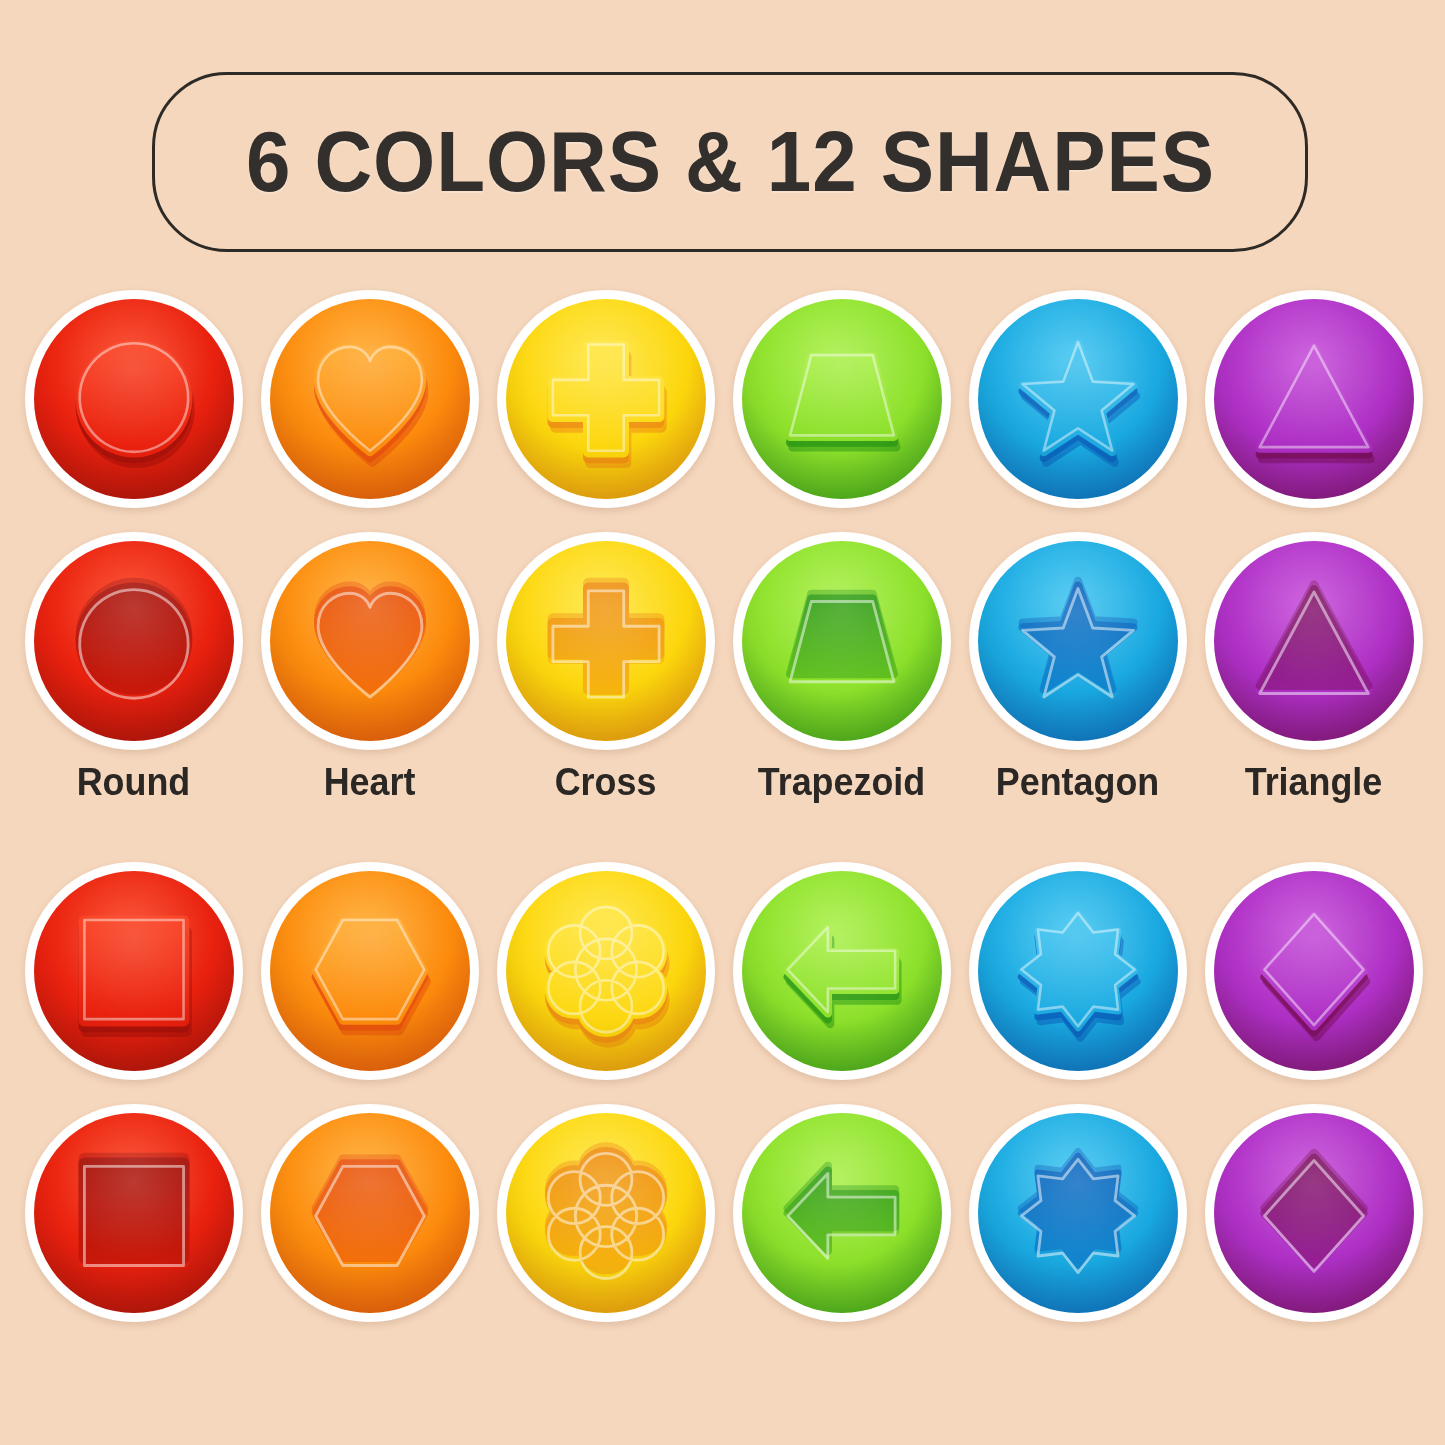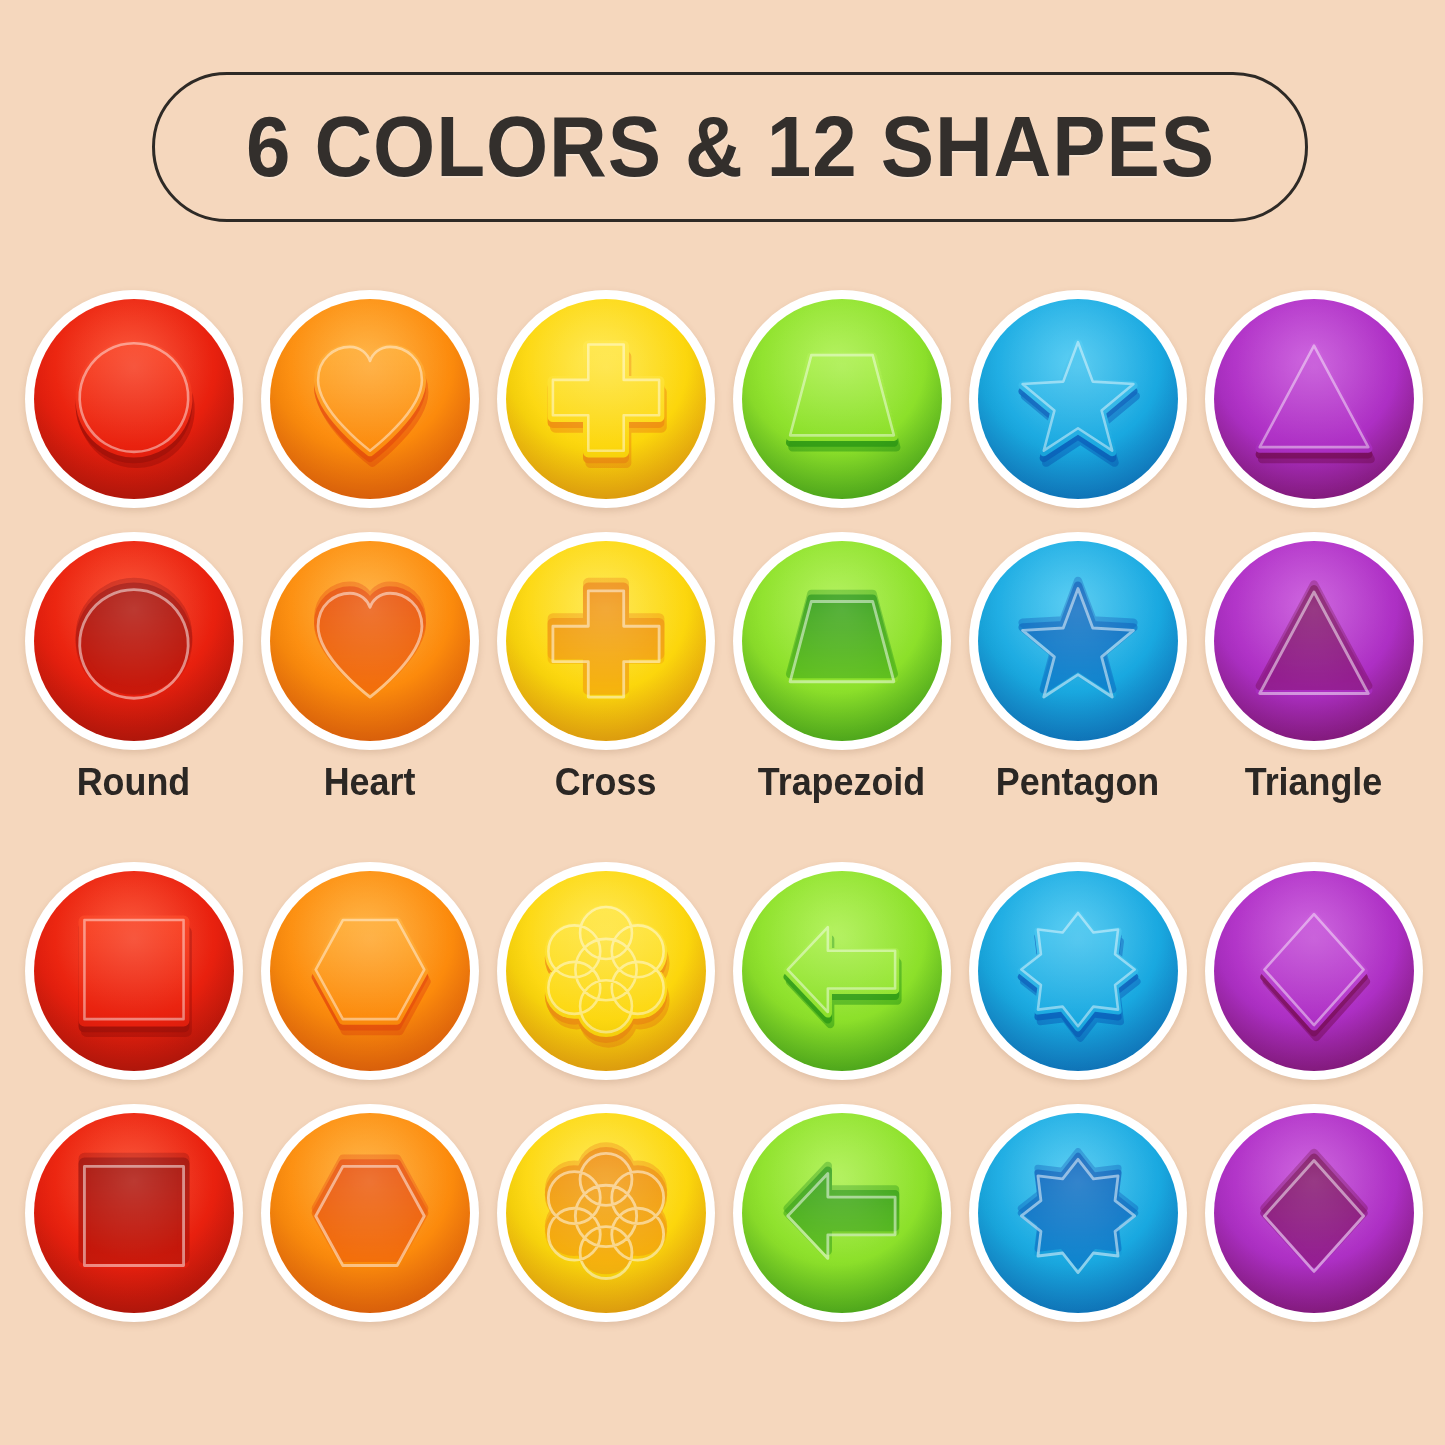--- a/index.html
+++ b/index.html
@@ -8,21 +8,21 @@
     background:#f5d7bd;
     font-family:"Liberation Sans", sans-serif;
     overflow:hidden;
     position:relative;
   }
 
   
   #title-banner {
     position:absolute;
     left:152px; top:72px;
-    width:1156px; height:150px;
+    width:1156px; height:180px;
     border:3px solid #2e2a26;
     border-radius:75px;
     display:flex; align-items:center; justify-content:center;
     background:#f5d7bd;
   }
   #title-text {
     font-size:85px;
     font-weight:bold;
     color:#332f2c;
     letter-spacing:1px;

